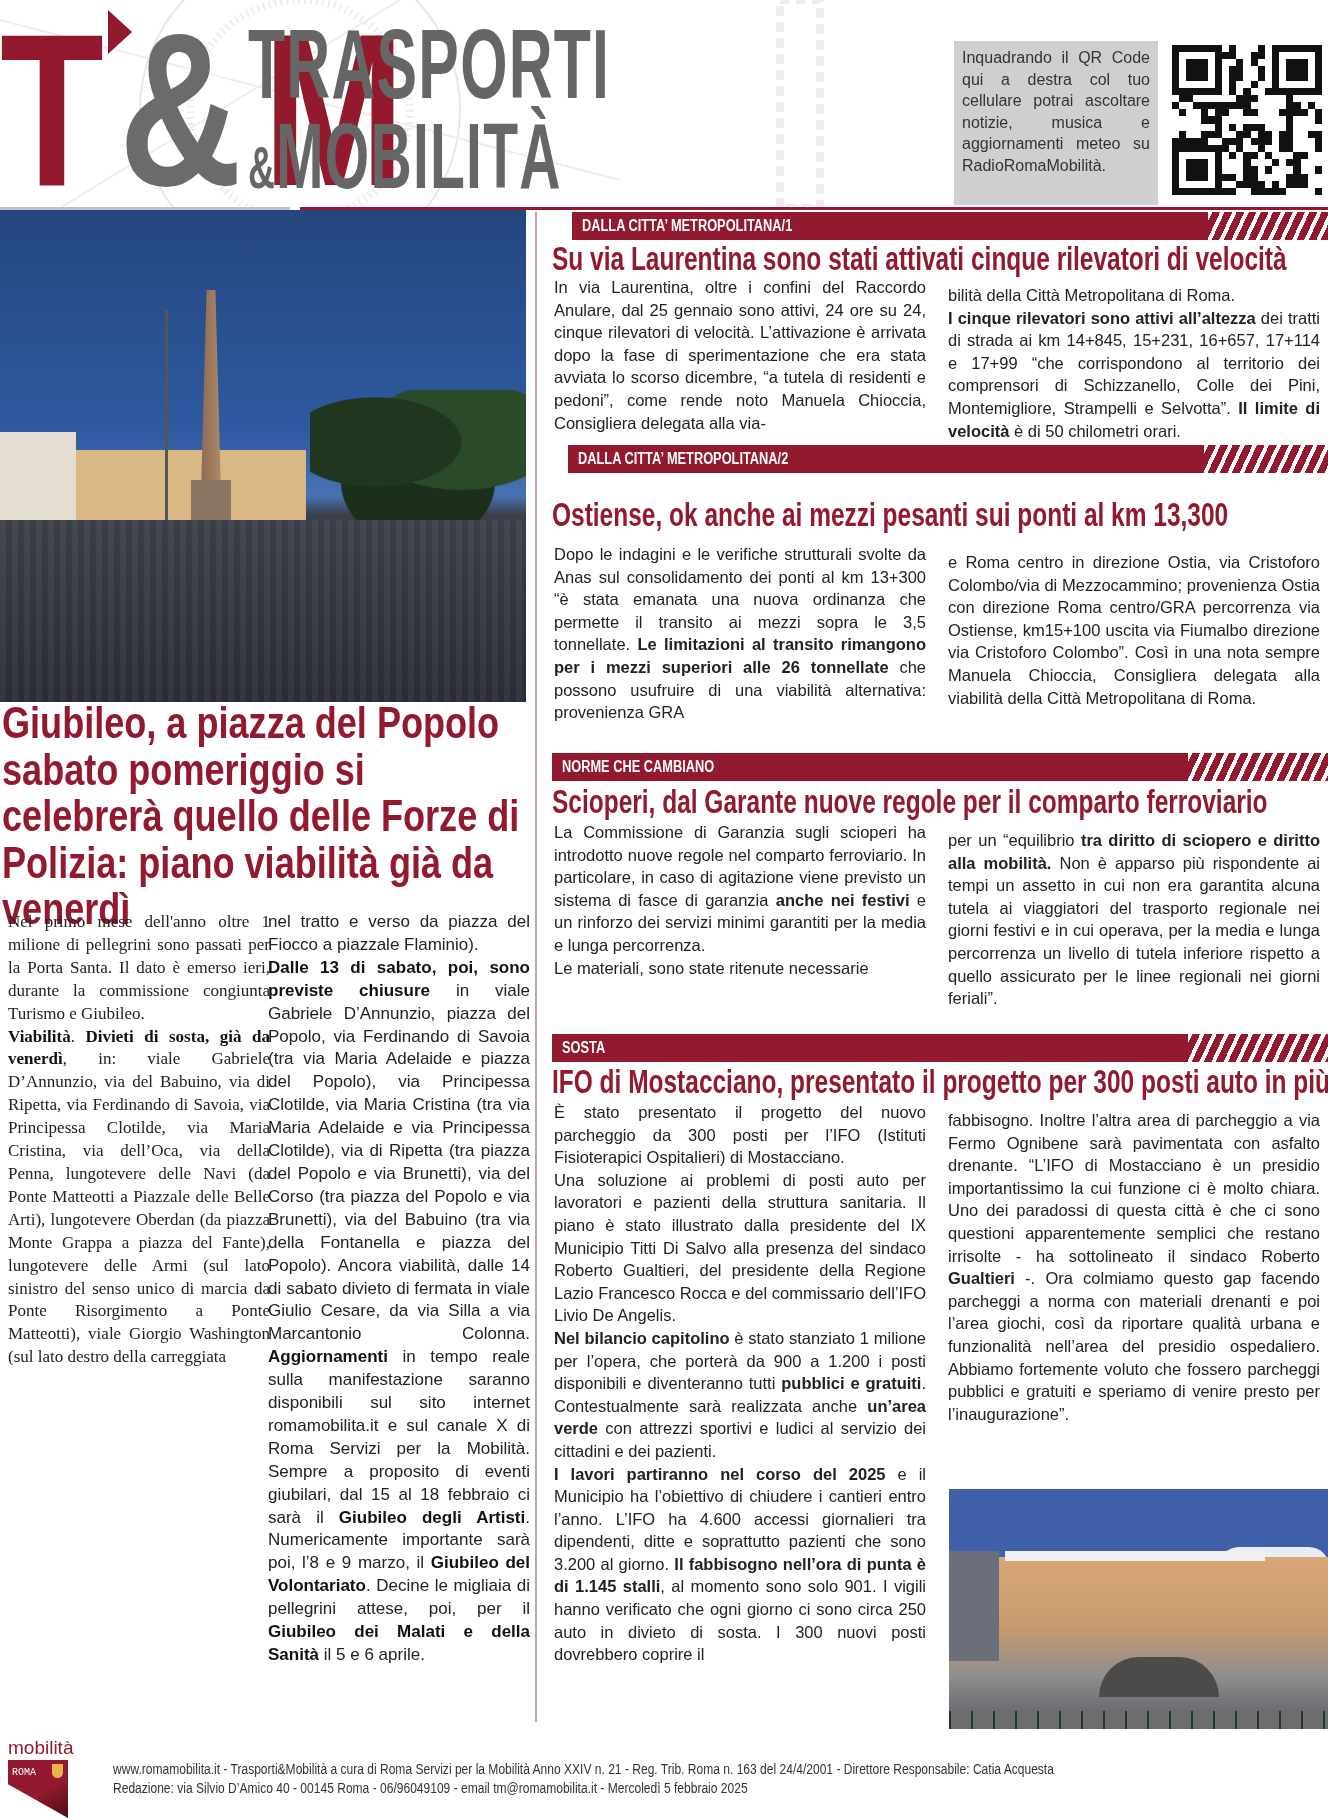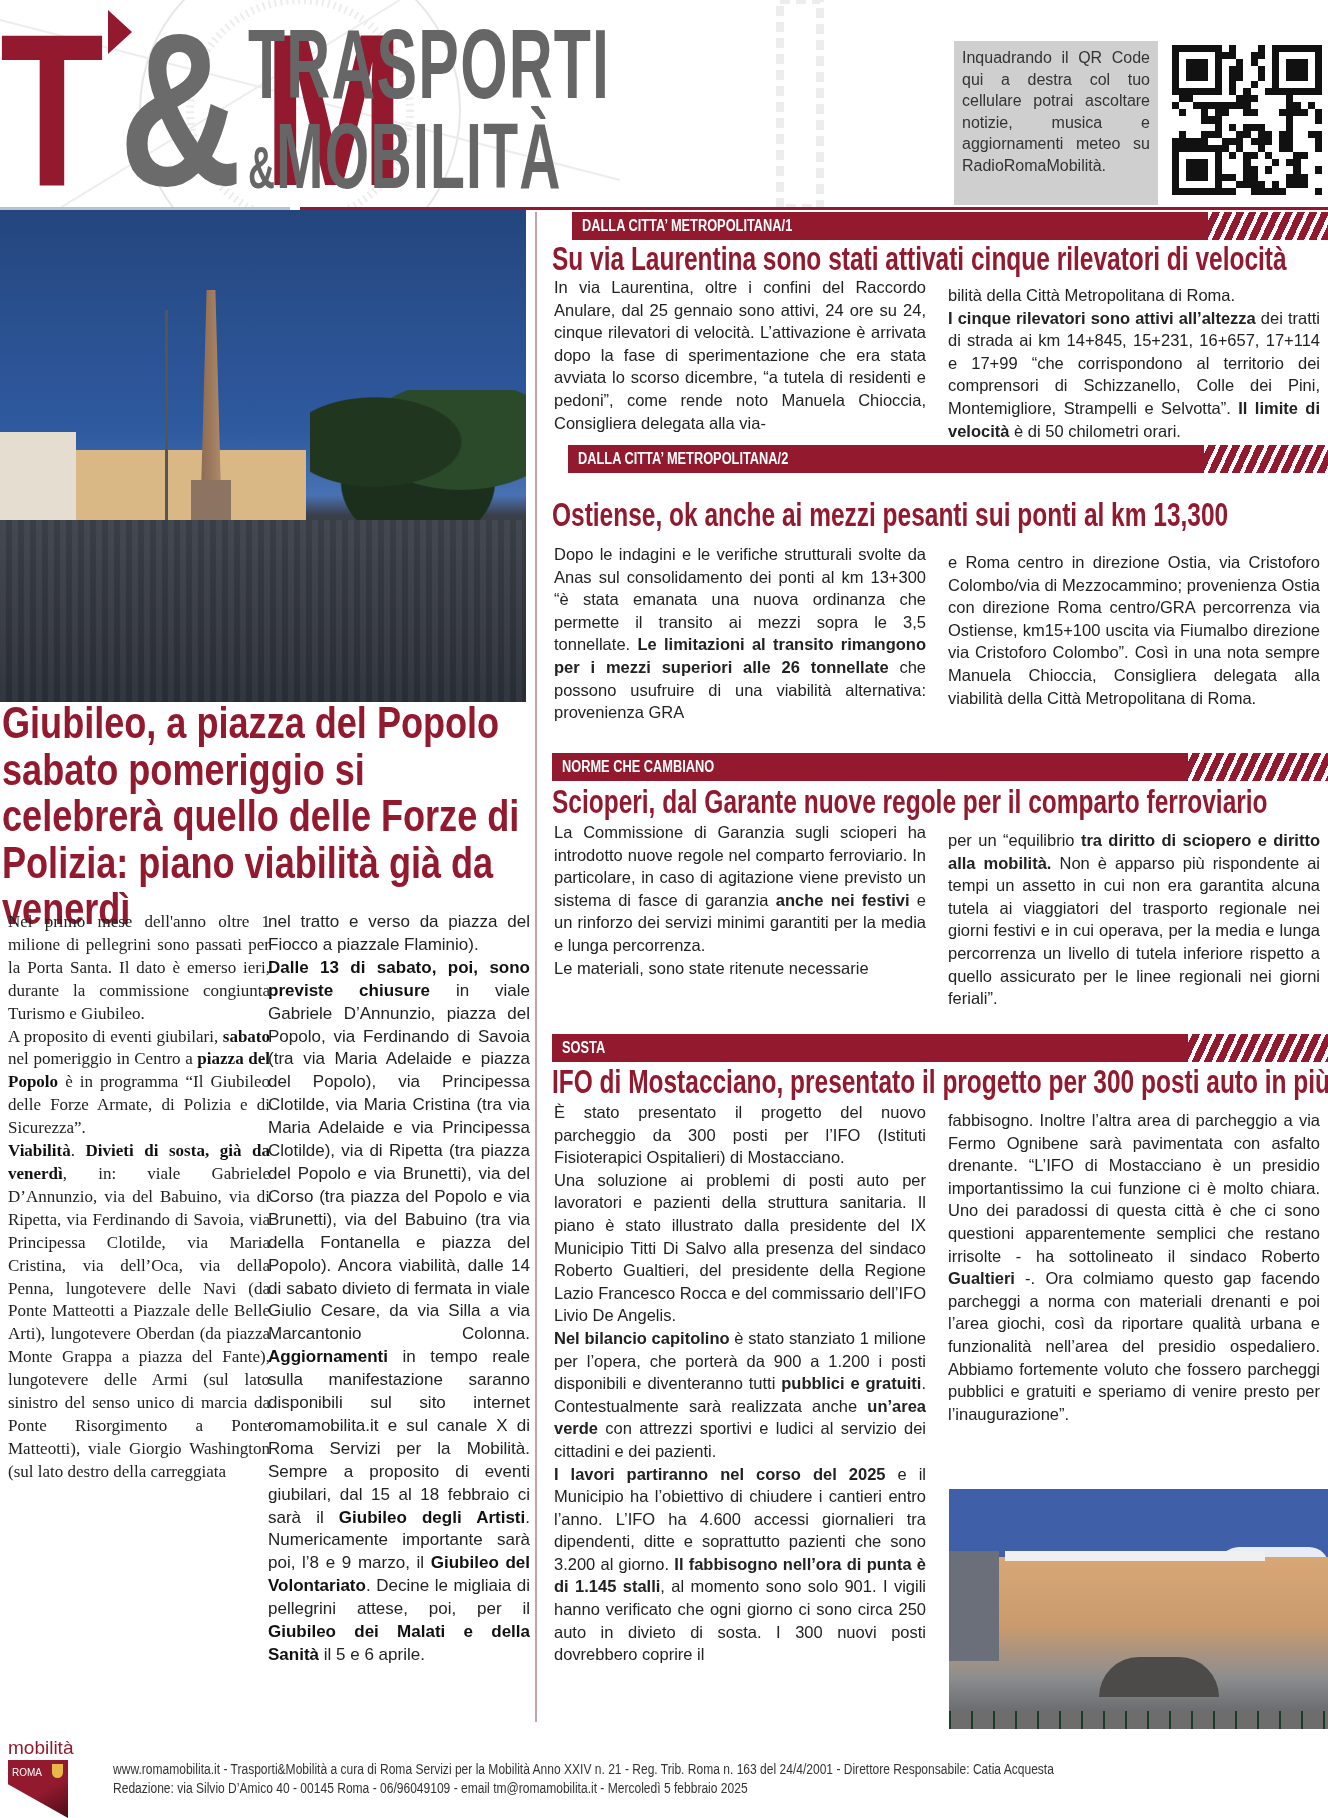--- a/index.html
+++ b/index.html
@@ -64,21 +64,21 @@
   .photo-ifo .bld { position: absolute; left: 0; top: 68px; width: 379px; height: 172px; background: linear-gradient(180deg, #d7a776 0%, #c99b6e 40%, #8d8d8f 70%, #595b5f 100%); }
   .photo-ifo .sign { position: absolute; left: 56px; top: 62px; width: 260px; height: 10px; background: #f0f0f0; }
   .photo-ifo .canopy { position: absolute; left: 150px; top: 168px; width: 120px; height: 40px; border-top-left-radius: 60px; border-top-right-radius: 60px; background: #4c4b4a; }
   .photo-ifo .fence { position: absolute; left: 0; top: 222px; width: 379px; height: 18px; background: repeating-linear-gradient(90deg, #1d3b2a 0 2px, #6d6d6d 2px 22px); }
   .photo-ifo .wing-left { position: absolute; left: 0; top: 62px; width: 50px; height: 110px; background: #6b6f7a; }
 
   
   .footer-logo { position: absolute; left: 8px; top: 1738px; width: 70px; height: 80px; }
   .footer-logo .word { position: absolute; left: 0; top: 0; color: #931a2e; font-size: 19px; line-height: 20px; }
   .footer-logo .ribbon { position: absolute; left: 0; top: 22px; width: 60px; height: 58px; background: linear-gradient(150deg, #931a2e 0 55%, #4a0d17 100%); clip-path: polygon(0 0, 100% 0, 100% 100%, 0 42%); }
-  .footer-logo .roma { position: absolute; left: 4px; top: 29px; color: #fff; font-family: Liberation Sans, sans-serif; font-size: 10px; }
+  .footer-logo .roma { position: absolute; left: 4px; top: 29px; color: #fff; font-family: Liberation Mono, monospace; font-size: 10px; }
   .footer-logo .shield { position: absolute; left: 44px; top: 26px; width: 11px; height: 14px; background: #e9b64a; border-radius: 0 0 6px 6px; }
   .footer-text { position: absolute; left: 113px; top: 1760px; font-size: 14px; line-height: 19px; color: #333; white-space: nowrap; transform: scaleX(0.86); transform-origin: left top; }
 </style>
 </head>
 <body>
 
 <div class="masthead">
   <svg class="mast-bg" viewBox="0 0 940 208">
     <circle cx="300" cy="110" r="160" fill="none" stroke="#bbb" stroke-width="2"></circle>
     <circle cx="300" cy="110" r="110" fill="none" stroke="#ccc" stroke-width="8" stroke-dasharray="2 4"></circle>
@@ -552,21 +552,20 @@
   <div class="obelisk"></div>
   <div class="obelisk-base"></div>
   <div class="lamp"></div>
   <div class="ground"></div>
 </div>
 
 <div class="main-headline">Giubileo, a piazza del Popolo sabato pomeriggio si celebrerà quello delle Forze di Polizia: piano viabilità già da venerdì</div>
 
 <div class="col-text left-col1">
   <p>Nel primo mese dell'anno oltre 1 milione di pellegrini sono passati per la Porta Santa. Il dato è emerso ieri, durante la commissione congiunta Turismo e Giubileo.</p>
-  <p><span>A proposito di eventi giubilari, </span><b>sabato</b><span> nel pomeriggio in Centro a </span><b>piazza del Popolo</b><span> è in programma “Il Giubileo delle Forze Armate, di Polizia e di Sicurezza”.</span></p>
   <p><b>Viabilità</b><span>. </span><b>Divieti di sosta, già da venerdì</b><span>, in: viale Gabriele D’Annunzio, via del Babuino, via di Ripetta, via Ferdinando di Savoia, via Principessa Clotilde, via Maria Cristina, via dell’Oca, via della Penna, lungotevere delle Navi (da Ponte Matteotti a Piazzale delle Belle Arti), lungotevere Oberdan (da piazza Monte Grappa a piazza del Fante), lungotevere delle Armi (sul lato sinistro del senso unico di marcia da Ponte Risorgimento a Ponte Matteotti), viale Giorgio Washington (sul lato destro della carreggiata</span></p>
 </div>
 
 <div class="col-text left-col2">
   <p>nel tratto e verso da piazza del Fiocco a piazzale Flaminio).</p>
   <p><b>Dalle 13 di sabato, poi, sono previste chiusure</b><span> in viale Gabriele D’Annunzio, piazza del Popolo, via Ferdinando di Savoia (tra via Maria Adelaide e piazza del Popolo), via Principessa Clotilde, via Maria Cristina (tra via Maria Adelaide e via Principessa Clotilde), via di Ripetta (tra piazza del Popolo e via Brunetti), via del Corso (tra piazza del Popolo e via Brunetti), via del Babuino (tra via della Fontanella e piazza del Popolo). Ancora viabilità, dalle 14 di sabato divieto di fermata in viale Giulio Cesare, da via Silla a via Marcantonio Colonna. </span><b>Aggiornamenti</b><span> in tempo reale sulla manifestazione saranno disponibili sul sito internet romamobilita.it e sul canale X di Roma Servizi per la Mobilità. Sempre a proposito di eventi giubilari, dal 15 al 18 febbraio ci sarà il </span><b>Giubileo degli Artisti</b><span>. Numericamente importante sarà poi, l’8 e 9 marzo, il </span><b>Giubileo del Volontariato</b><span>. Decine le migliaia di pellegrini attese, poi, per il </span><b>Giubileo dei Malati e della Sanità</b><span> il 5 e 6 aprile.</span></p>
 </div>
 
 <div class="vrule"></div>
 

